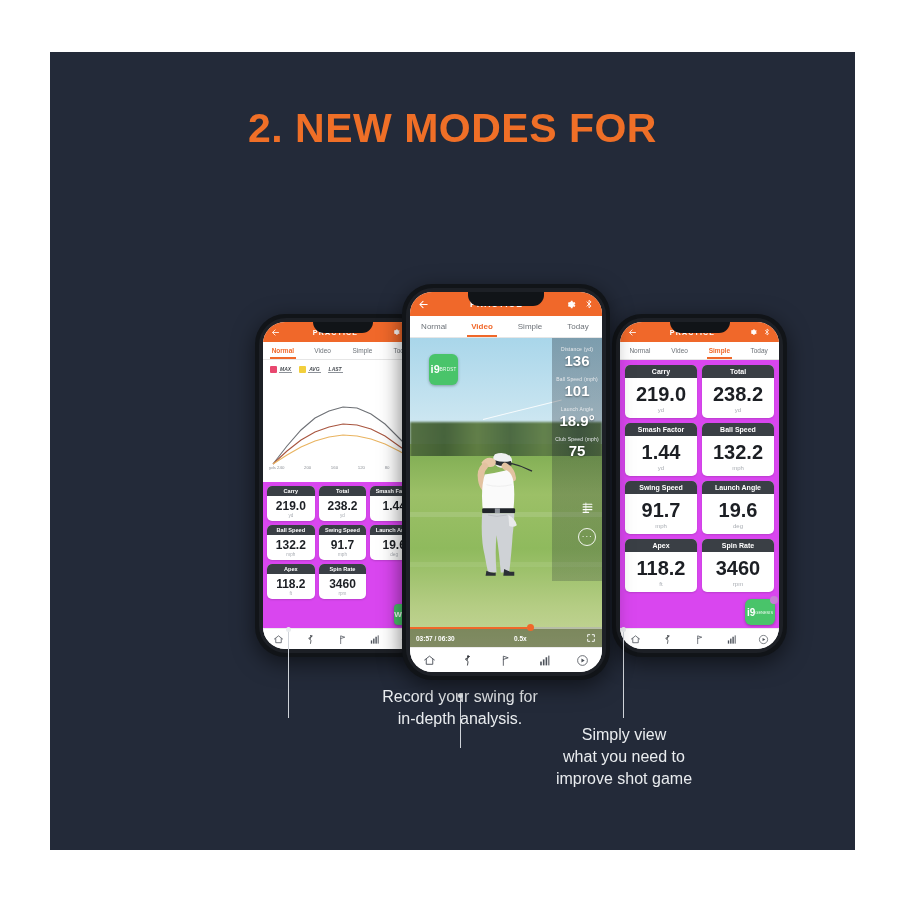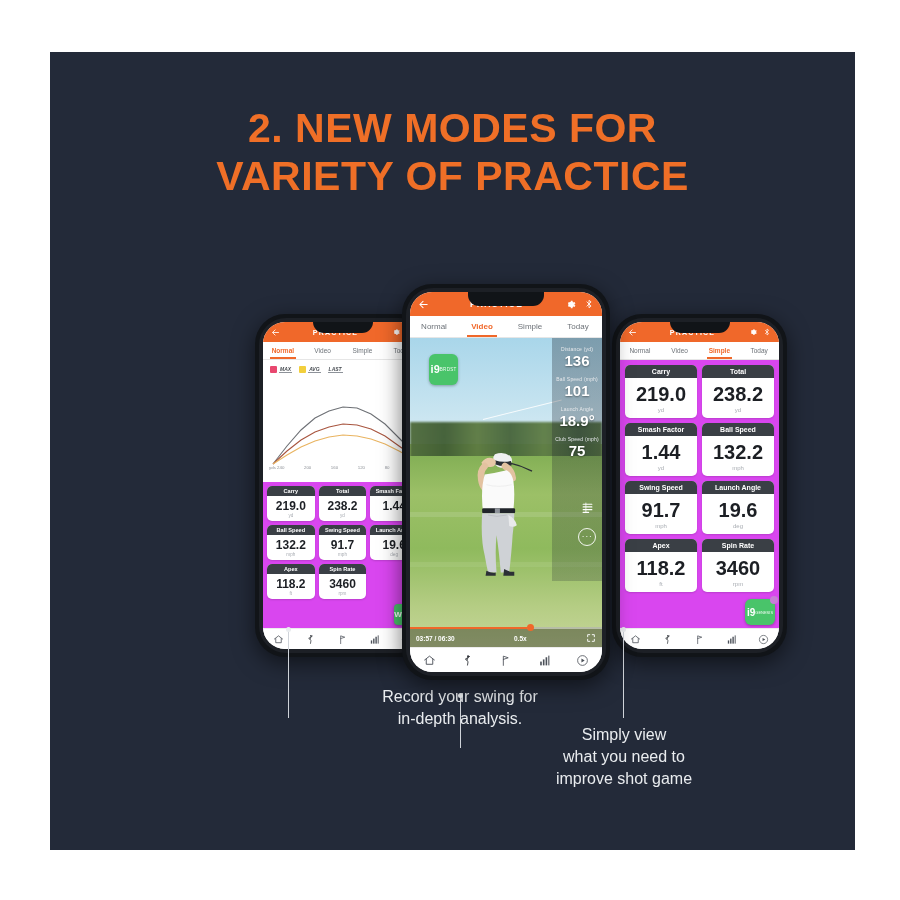--- a/index.html
+++ b/index.html
@@ -146,21 +146,20 @@
   .tabs .tab, .card .hd, .card .vl, .card .un{user-select:none;}
 </style>
 </head>
 <body>
 
 <div class="stage">
   <div class="panel">
 
     <div class="title">
       <span>2. NEW MODES FOR</span>
-      <span class="l2">VARIETY OF PRACTICE</span>
     </div>
 
     <div class="phone" id="phone-left">
       <div class="bezel"></div>
       <div class="screen">
         <div class="notch" style="width:60px;height:11px;"></div>
 
         <div class="appbar">
           <span class="ic">
             <svg width="9" height="9" viewBox="0 0 24 24">

